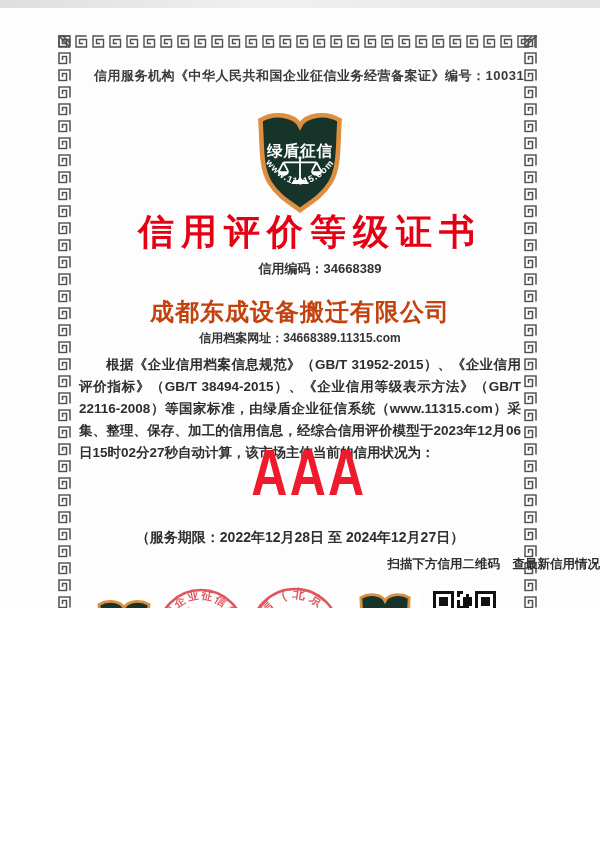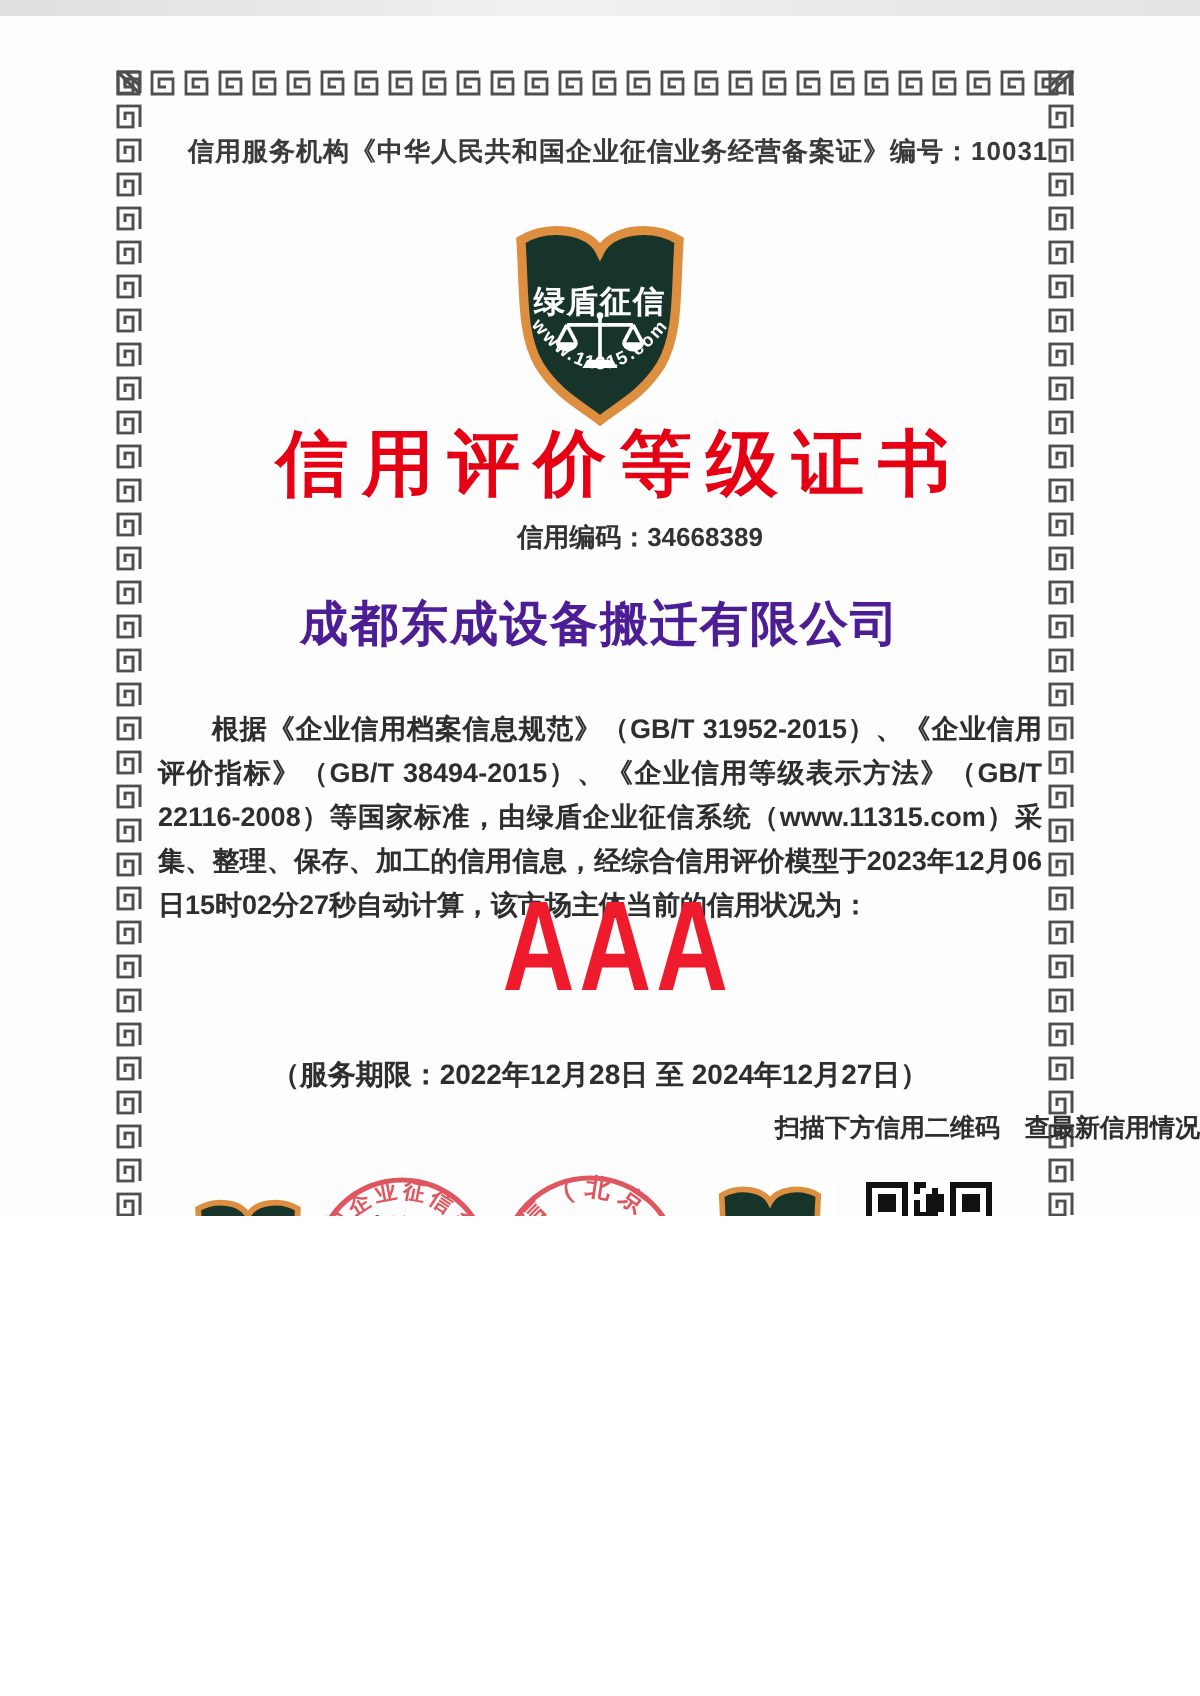--- a/index.html
+++ b/index.html
@@ -8,21 +8,21 @@
   .scan-edge{position:absolute;left:0;top:0;width:100%;height:8px;opacity:.45;
         background:linear-gradient(90deg,#b9b9b9 0%,#e2e2e2 45%,#c3c3c3 100%);}
   .border-frame{position:absolute;left:0;top:0;z-index:1;}
   .abs{position:absolute;z-index:2;}
   .filing{left:94px;top:67px;font-size:13px;font-weight:bold;color:#3a3a3a;letter-spacing:.5px;}
   .logo-top{left:254px;top:110px;}
   .title{left:0;right:0;top:208px;margin:0;text-align:center;font-size:36px;font-weight:bold;
          color:#e60014;letter-spacing:7px;padding-left:20px;}
   .credit-code{left:0;right:0;top:260px;text-align:center;font-size:13px;font-weight:bold;color:#333;padding-left:40px;}
   .company{left:0;right:0;top:296px;text-align:center;font-size:24px;font-weight:600;
-           color:#4c1d95;letter-spacing:1px;}
+           color:#c2410c;letter-spacing:1px;}
   .archive{left:0;right:0;top:330px;text-align:center;font-size:12px;font-weight:600;color:#333;}
   .body-par{left:79px;width:442px;top:354px;margin:0;font-size:13.5px;line-height:22px;
             font-weight:600;color:#2e2e2e;text-align:justify;text-indent:2em;}
   .rating{left:0;right:0;top:436px;text-align:center;padding-left:17px;}
   .rating span{display:inline-block;font-size:64px;font-weight:bold;color:#ee1b2d;
                letter-spacing:3px;transform:scaleX(.78);}
   .period{left:0;right:0;top:529px;text-align:center;font-size:14px;font-weight:bold;color:#2e2e2e;}
   .scan-hint{left:0;right:0;top:556px;text-align:right;font-size:12.5px;font-weight:bold;
              color:#2e2e2e;white-space:pre;}
   .logo-bottom{left:95px;top:598px;}
@@ -107,20 +107,21 @@
   <svg class="abs logo-top" width="92" height="103" viewBox="0 0 100 112">
     <use href="#shieldSym" width="100" height="112"></use>
   </svg>
 
   <h1 class="abs title">信用评价等级证书</h1>
 
   <div class="abs credit-code">信用编码：34668389</div>
 
   <div class="abs company">成都东成设备搬迁有限公司</div>
 
+  <div class="abs archive">信用档案网址：34668389.11315.com</div>
 
   <p class="abs body-par">根据《企业信用档案信息规范》（GB/T 31952-2015）、《企业信用评价指标》（GB/T 38494-2015）、《企业信用等级表示方法》（GB/T 22116-2008）等国家标准，由绿盾企业征信系统（www.11315.com）采集、整理、保存、加工的信用信息，经综合信用评价模型于2023年12月06日15时02分27秒自动计算，该市场主体当前的信用状况为：</p>
 
   <div class="abs rating">
     <span>AAA</span>
   </div>
 
   <div class="abs period">（服务期限：2022年12月28日 至 2024年12月27日）</div>
 
   <div class="abs scan-hint">扫描下方信用二维码　查最新信用情况</div>

